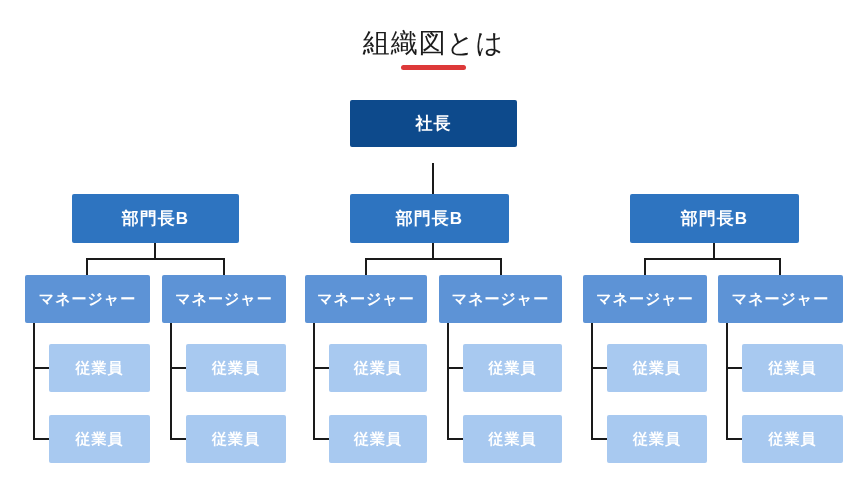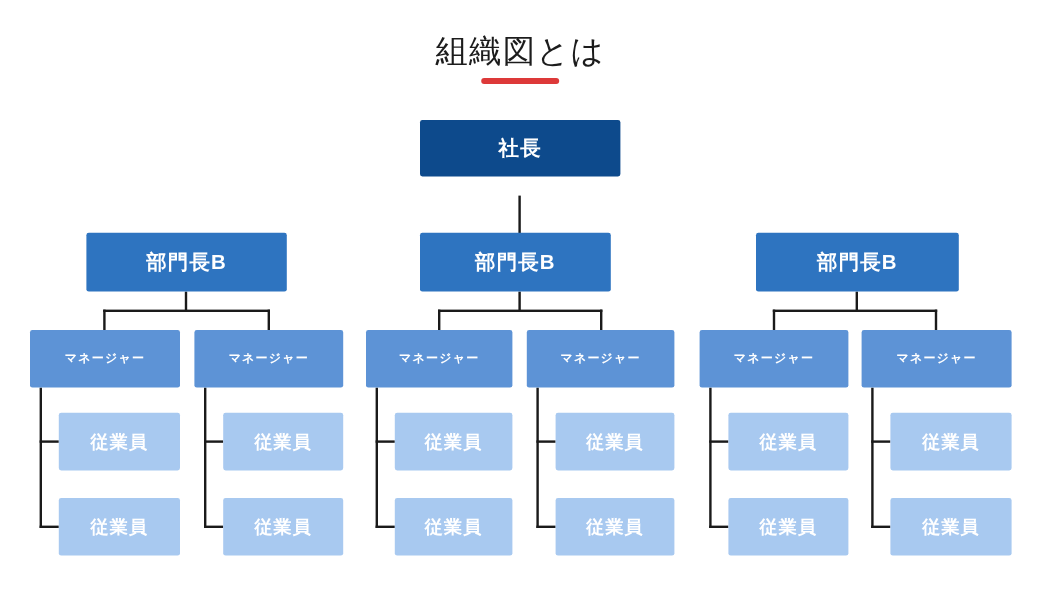--- a/index.html
+++ b/index.html
@@ -45,21 +45,21 @@
     justify-content: center;
     color: #ffffff;
     font-weight: 700;
     letter-spacing: 1px;
     border-radius: 2px;
     box-sizing: border-box;
     white-space: nowrap;
   }
   .lv1 { background: var(--c-president, #0d4a8c); font-size: 17px; }
   .lv2 { background: var(--c-department, #2e74c0); font-size: 17px; }
-  .lv3 { background: var(--c-manager, #5d93d6); font-size: 10px; }
+  .lv3 { background: var(--c-manager, #5d93d6); font-size: 15px; }
   .lv4 { background: var(--c-employee, #a8c9f0); font-size: 15px; }
   .ln {
     position: absolute;
     background: var(--c-connector, #1a1a1a);
   }
 </style>
 </head>
 <body>
 
 <div class="canvas">

